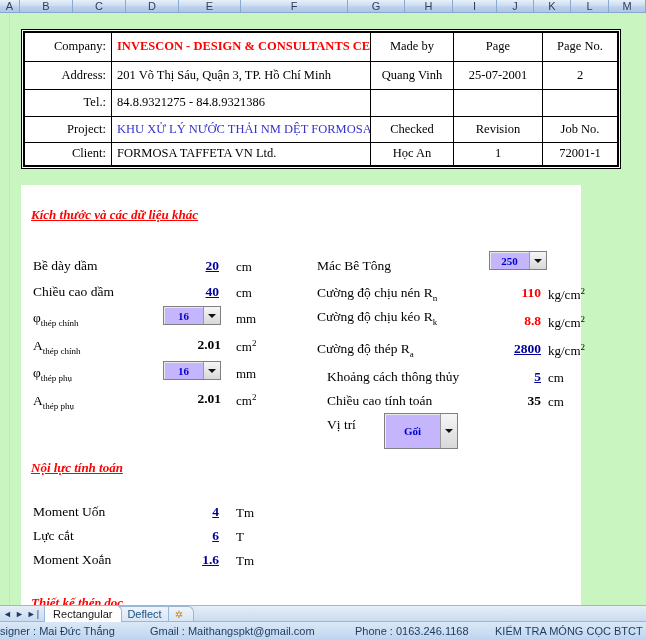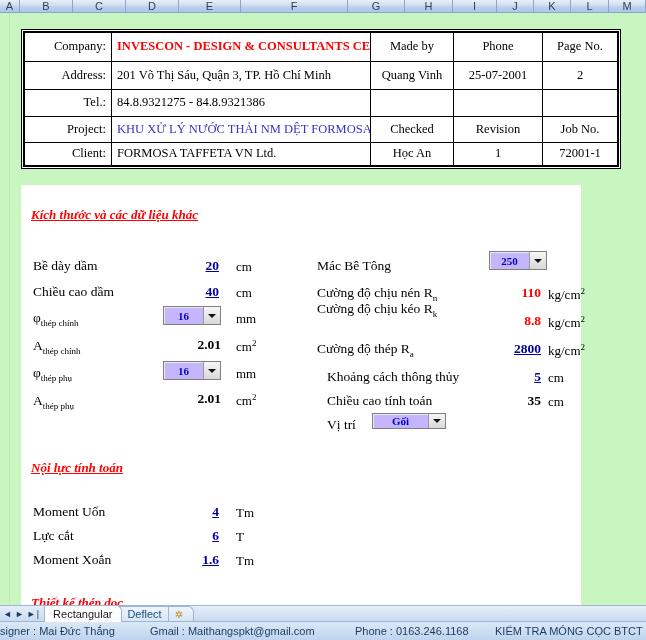--- a/index.html
+++ b/index.html
@@ -194,21 +194,21 @@
   <div class="sheet">
     <div class="rowhdr-col"></div>
 
     <div class="titleblock">
       <table class="tb">
         <tbody>
             <tr style="height:26px">
           <td class="lab nb-b">Company:</td>
           <td class="val nb-b" colspan="2"><span class="red">INVESCON - DESIGN &amp; CONSULTANTS CENTER</span></td>
           <td class="hdrcell" rowspan="1" style="width:72px">Made by</td>
-          <td class="hdrcell" style="width:78px">Phone</td>
+          <td class="hdrcell" style="width:78px">Page</td>
           <td class="hdrcell" style="width:64px">Page No.</td>
         </tr>
         <tr style="height:25px">
           <td class="lab nb-t nb-b">Address:</td>
           <td class="val nb-t nb-b" colspan="2">201 Võ Thị Sáu, Quận 3, TP. Hồ Chí Minh</td>
           <td class="ctr">Quang Vinh</td>
           <td class="ctr">25-07-2001</td>
           <td class="ctr">2</td>
         </tr>
         <tr style="height:25px">
@@ -289,42 +289,42 @@
             <i></i>
           </span>
       </div>
 
       <div class="fld lbl" style="left:296px;top:100px">
         <span>Cường độ chịu nén R</span><sub>n</sub>
       </div>
       <div class="fldnum calcred" style="left:460px;top:100px;width:60px">110</div>
       <div class="unit" style="left:527px;top:101px">kg/cm<sup>2</sup></div>
 
-      <div class="fld lbl" style="left:296px;top:116px">
+      <div class="fld lbl" style="left:296px;top:124px">
         <span>Cường độ chịu kéo R</span><sub>k</sub>
       </div>
       <div class="fldnum calcred" style="left:460px;top:128px;width:60px">8.8</div>
       <div class="unit" style="left:527px;top:129px">kg/cm<sup>2</sup></div>
 
       <div class="fld lbl" style="left:296px;top:156px">
         <span>Cường độ thép R</span><sub>a</sub>
       </div>
       <div class="fldnum in" style="left:455px;top:156px;width:65px">2800</div>
       <div class="unit" style="left:527px;top:157px">kg/cm<sup>2</sup></div>
 
       <div class="fld lbl" style="left:306px;top:184px">Khoảng cách thông thủy</div>
       <div class="fldnum in" style="left:460px;top:184px;width:60px">5</div>
       <div class="unit" style="left:527px;top:185px">cm</div>
 
       <div class="fld lbl" style="left:306px;top:208px">Chiều cao tính toán</div>
       <div class="fldnum calcblk" style="left:460px;top:208px;width:60px">35</div>
       <div class="unit" style="left:527px;top:209px">cm</div>
 
       <div class="fld lbl" style="left:306px;top:232px">Vị trí</div>
-      <div class="combo" style="left:351px;top:228px;width:74px;height:16px">
+      <div class="combo" style="left:363px;top:228px;width:74px;height:36px">
         <span class="cval">Gối</span>
         <span class="carrow">
             <i></i>
           </span>
       </div>
 
       <div class="sechead" style="left:10px;top:275px">Nội lực tính toán</div>
 
       <div class="fld lbl" style="left:12px;top:319px">Moment Uốn</div>
       <div class="fldnum in" style="left:150px;top:319px;width:48px">4</div>

